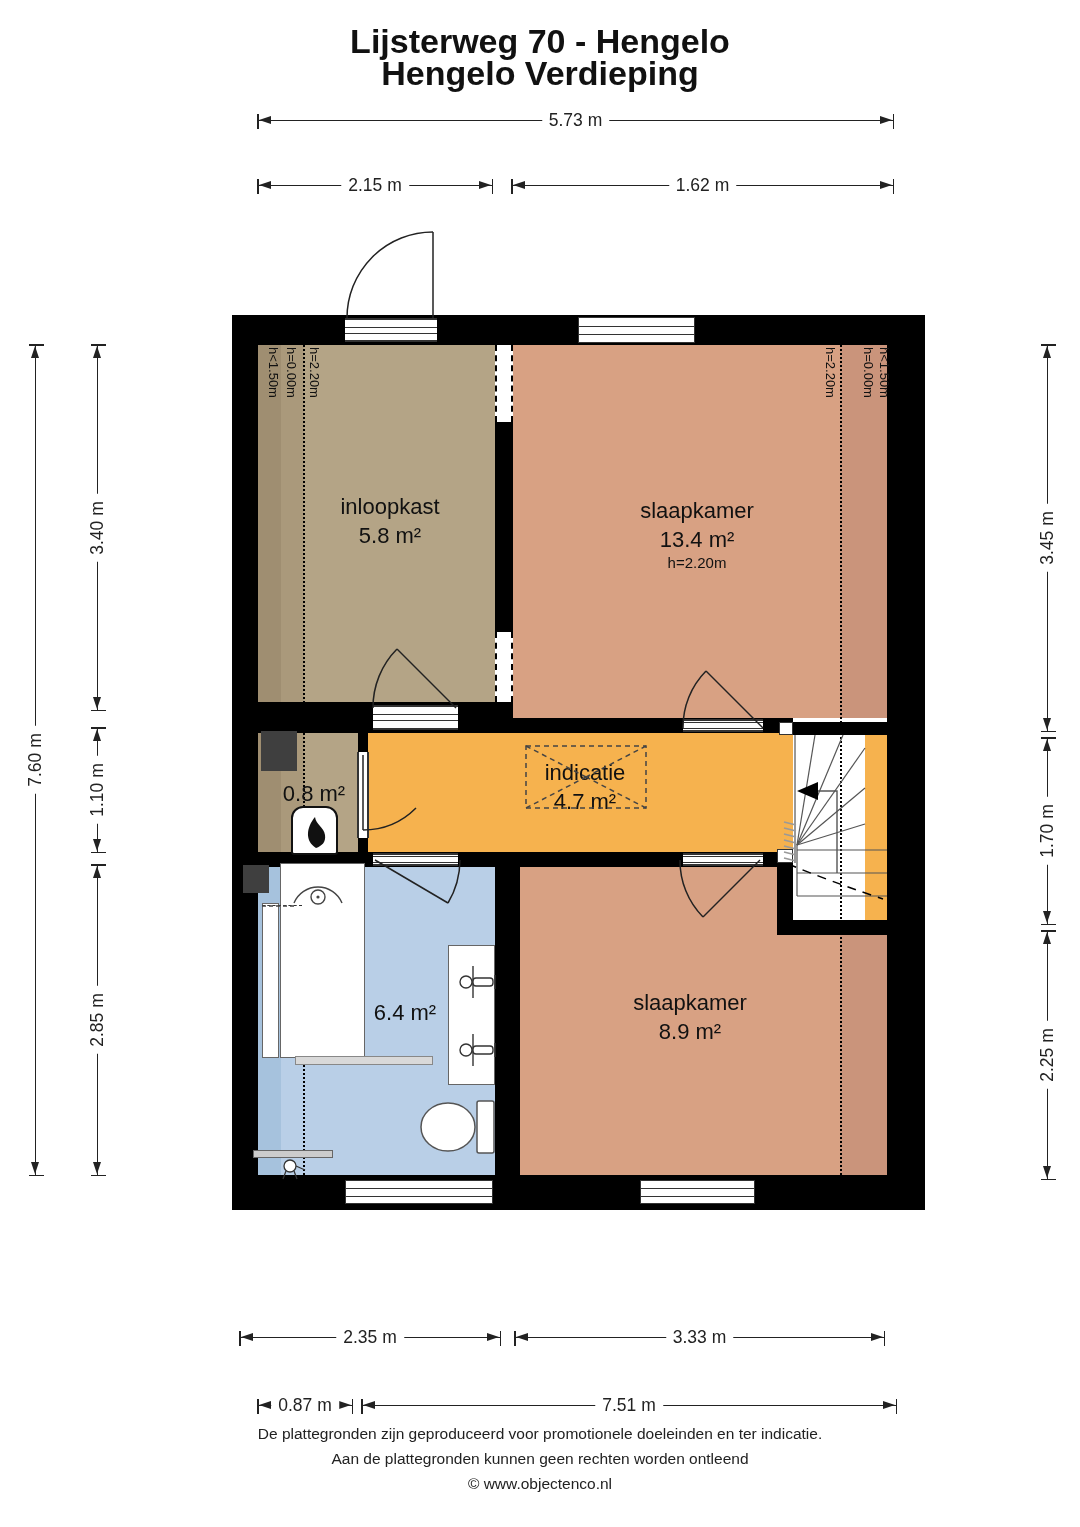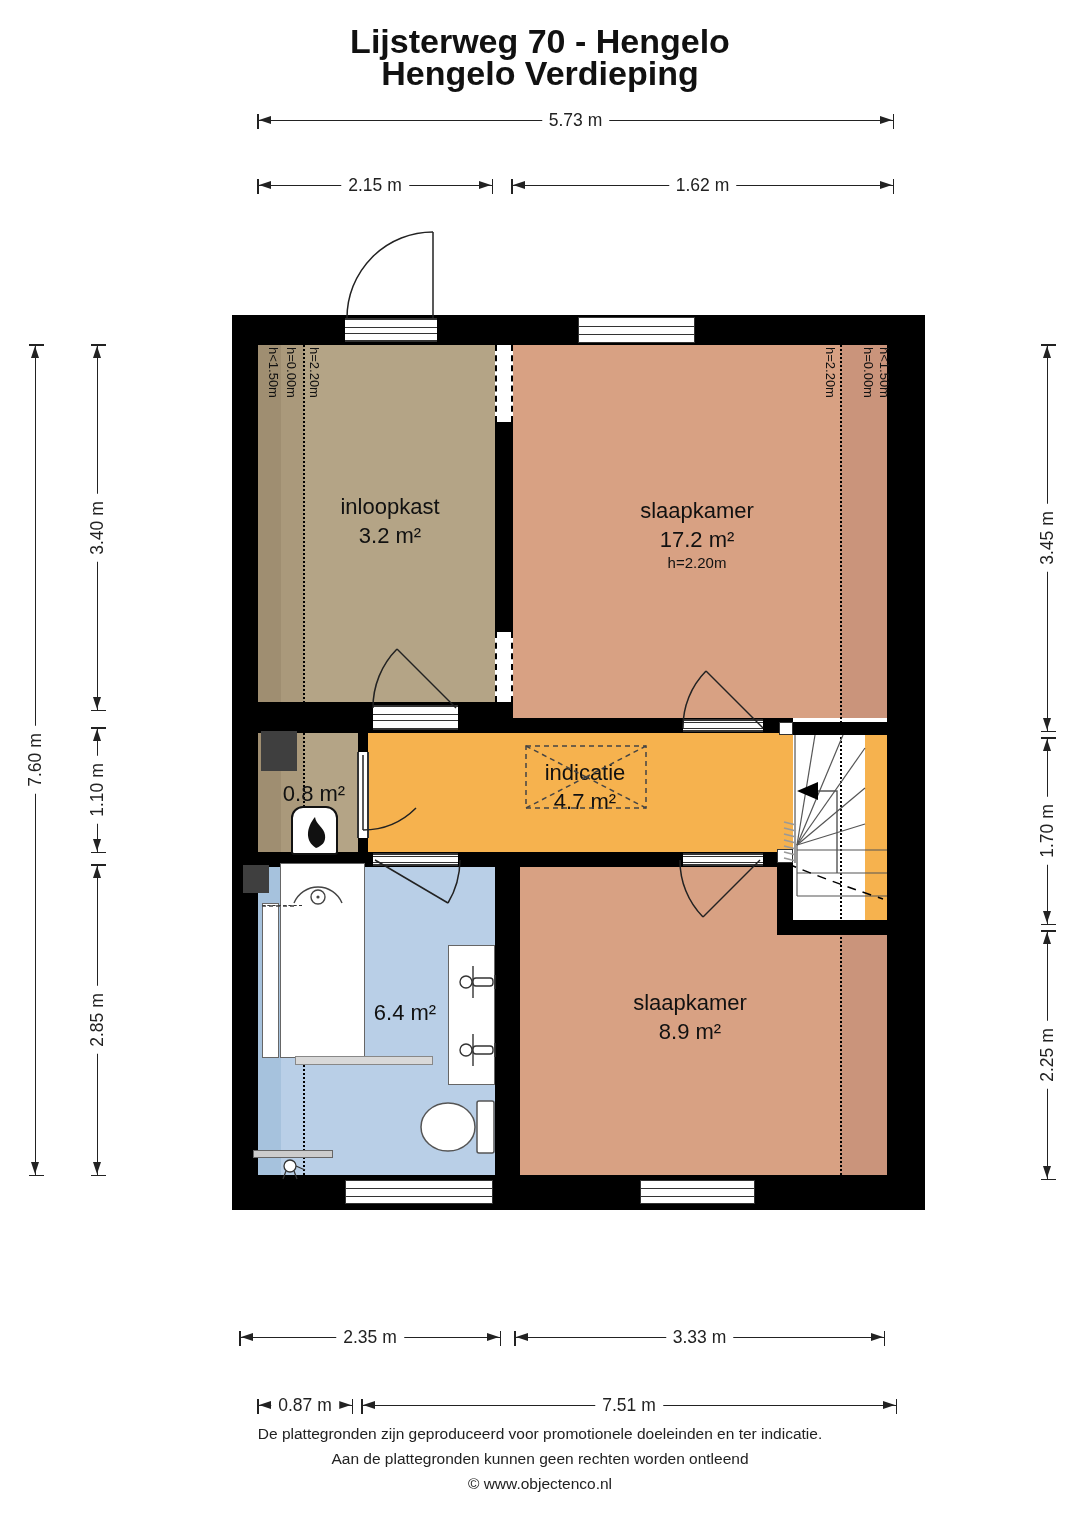--- a/index.html
+++ b/index.html
@@ -104,25 +104,25 @@
 <div class="fixture" style="left:291px;top:806px;width:47px;height:49px;border:2px solid #111;border-radius:12px 12px 3px 3px;"></div>
 <div class="fixture" style="left:280px;top:863px;width:85px;height:195px;"></div>
 <div class="fixture" style="left:262px;top:903px;width:17px;height:155px;border-width:1px;"></div>
 <div class="fixture" style="left:295px;top:1056px;width:138px;height:9px;background:#d9d9d9;border-width:1px;border-color:#888;"></div>
 <div class="fixture" style="left:448px;top:945px;width:47px;height:140px;"></div>
 <div class="fixture" style="left:253px;top:1150px;width:80px;height:8px;background:#ccc;border-width:1px;"></div>
 <div class="dashh" style="left:262px;top:905px;width:40px;"></div>
 
 <div class="rlab" style="left:390px;top:492px;">
   <div>inloopkast</div>
-  <div>3.2 m²</div>
+  <div>5.8 m²</div>
 </div>
 <div class="rlab" style="left:697px;top:496px;">
   <div>slaapkamer</div>
-  <div>17.2 m²</div>
+  <div>13.4 m²</div>
   <div class="sub">h=2.20m</div>
 </div>
 <div class="rlab" style="left:585px;top:758px;">
   <div>indicatie</div>
   <div>4.7 m²</div>
 </div>
 <div class="rlab" style="left:314px;top:779px;text-align:center;">
   <div>0.8 m²</div>
 </div>
 <div class="rlab" style="left:405px;top:998px;">

